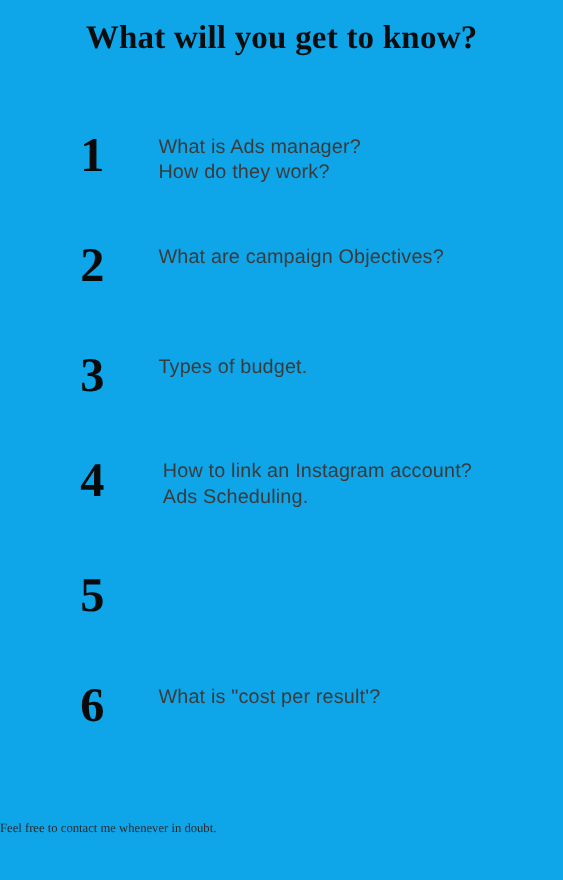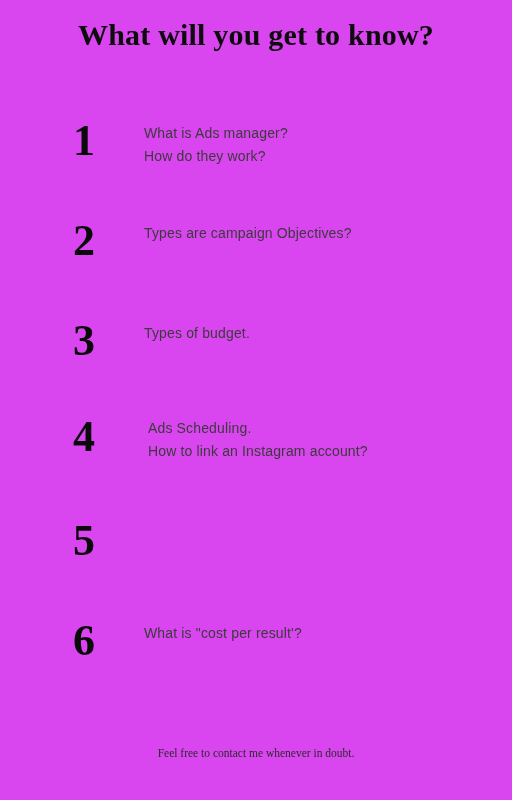--- a/index.html
+++ b/index.html
@@ -12,21 +12,21 @@
     height: 800px;
     position: relative;
     overflow: hidden;
     font-family: "Liberation Sans", sans-serif;
     -webkit-font-smoothing: antialiased;
   }
 
   #page {
     position: absolute;
     inset: 0;
-    background: #d946ef;
+    background: #0ea5e9;
   }
 
   
   .page-title {
     position: absolute;
     left: 0;
     top: 18px;
     width: 512px;
     text-align: center;
     font-family: "Liberation Serif", "DejaVu Serif", serif;
@@ -68,38 +68,38 @@
   .item-lines {
     position: absolute;
     left: 144px;
     top: 18px;
     width: 330px;
   }
 
   .item-line {
     font-family: "Liberation Sans", "DejaVu Sans", sans-serif;
     font-weight: 400;
-    font-size: 14px;
+    font-size: 18px;
     line-height: 23px;
     letter-spacing: 0.15px;
     color: #3b3b3b;
     white-space: nowrap;
   }
 
   
   .agenda-item.shift .item-lines { left: 148px; top: 13px; }
   .agenda-item.shift .item-number { top: 10px; }
 
   
   .footer-note {
     position: absolute;
     left: 0;
     top: 745px;
     width: 512px;
-    text-align: center;
+    text-align: left;
     font-family: "Liberation Serif", "DejaVu Serif", serif;
     font-weight: 400;
     font-size: 11.5px;
     line-height: 16px;
     color: #2a2a2a;
     white-space: nowrap;
   }
 </style>
 </head>
 <body>
@@ -114,36 +114,36 @@
       <div class="item-number">1</div>
       <div class="item-lines">
         <div class="item-line">What is Ads manager?</div>
         <div class="item-line">How do they work?</div>
       </div>
     </div>
 
     <div class="agenda-item">
       <div class="item-number">2</div>
       <div class="item-lines">
-        <div class="item-line">Types are campaign Objectives?</div>
+        <div class="item-line">What are campaign Objectives?</div>
       </div>
     </div>
 
     <div class="agenda-item">
       <div class="item-number">3</div>
       <div class="item-lines">
         <div class="item-line">Types of budget.</div>
       </div>
     </div>
 
     <div class="agenda-item shift">
       <div class="item-number">4</div>
       <div class="item-lines">
+        <div class="item-line">How to link an Instagram account?</div>
         <div class="item-line">Ads Scheduling.</div>
-        <div class="item-line">How to link an Instagram account?</div>
       </div>
     </div>
 
     <div class="agenda-item">
       <div class="item-number">5</div>
       <div class="item-lines">
       </div>
     </div>
 
     <div class="agenda-item">

